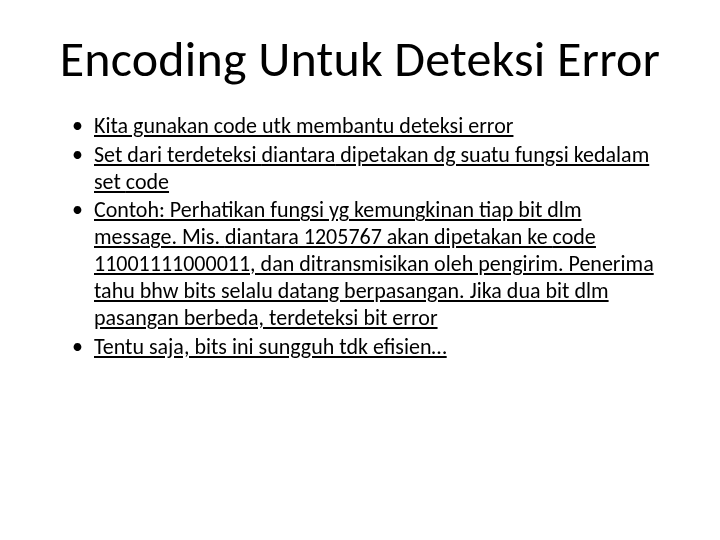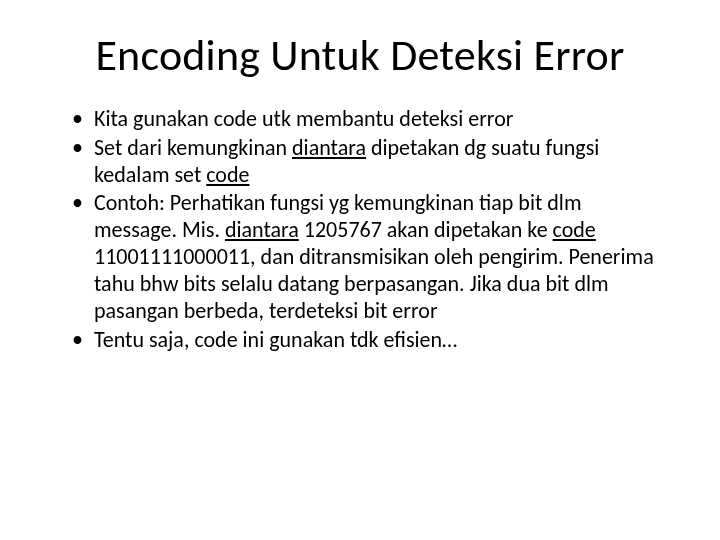--- a/index.html
+++ b/index.html
@@ -11,32 +11,33 @@
     font-family: "Trebuchet MS", "Gill Sans", "Gill Sans MT", Calibri, sans-serif;
     color: #000000;
   }
   .slide {
     box-sizing: border-box;
     width: 720px;
     height: 540px;
     padding: 28px 54px 0 54px;
   }
   .title {
-    font-size: 44px;
+    font-size: 50px;
     font-weight: 400;
     text-align: center;
     margin: 0 0 24px 0;
     letter-spacing: 0.2px;
   }
   ul.bullets {
     list-style: none;
     margin: 0;
     padding: 0 0 0 18px;
     font-size: 22px;
     line-height: 1.22;
+    text-decoration: underline;
   }
   ul.bullets > li {
     position: relative;
     padding-left: 22px;
     margin: 0 0 2px 0;
   }
   ul.bullets > li::before {
     content: "•";
     position: absolute;
     left: 0;
@@ -47,17 +48,17 @@
     text-decoration: underline;
   }
 </style>
 </head>
 <body>
 
 <div class="slide">
   <h1 class="title">Encoding Untuk Deteksi Error</h1>
   <ul class="bullets">
     <li><span>Kita gunakan code utk membantu deteksi error</span><span class="u"></span><span></span><span class="u"></span><span></span></li>
-    <li><span>Set dari kemungkinan </span><span class="u">diantara</span><span> dipetakan dg suatu fungsi kedalam set </span><span class="u">code</span><span></span></li>
+    <li><span>Set dari terdeteksi </span><span class="u">diantara</span><span> dipetakan dg suatu fungsi kedalam set </span><span class="u">code</span><span></span></li>
     <li><span>Contoh: Perhatikan fungsi yg kemungkinan tiap bit dlm message. Mis. </span><span class="u">diantara</span><span> 1205767 akan dipetakan ke </span><span class="u">code</span><span> 11001111000011, dan ditransmisikan oleh pengirim. Penerima tahu bhw bits selalu datang berpasangan. Jika dua bit dlm pasangan berbeda, terdeteksi bit error</span></li>
-    <li><span>Tentu saja, code ini gunakan tdk efisien…</span><span class="u"></span><span></span><span class="u"></span><span></span></li>
+    <li><span>Tentu saja, bits ini sungguh tdk efisien…</span><span class="u"></span><span></span><span class="u"></span><span></span></li>
   </ul>
 </div>
 
 </body></html>

